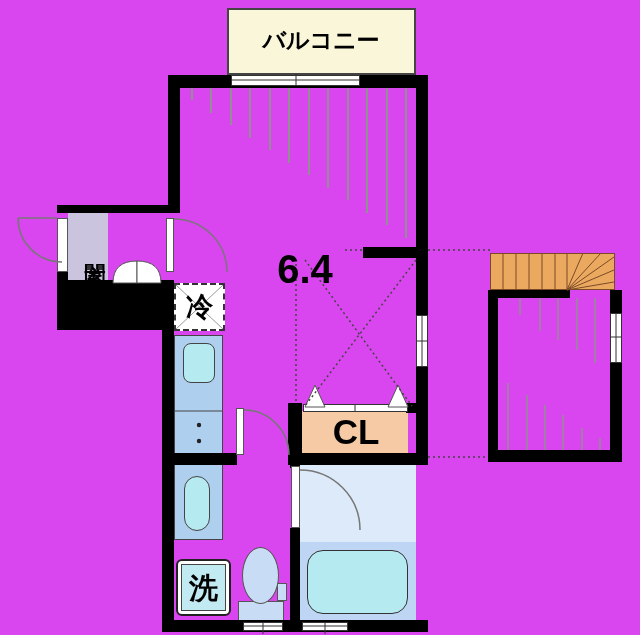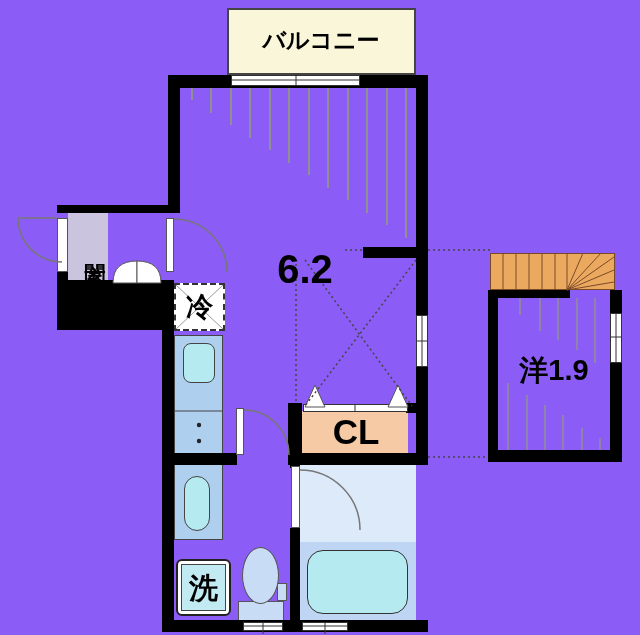--- a/index.html
+++ b/index.html
@@ -1,16 +1,16 @@
 <!DOCTYPE html>
 <html><head>
 <meta charset="utf-8">
 <style>
   html,body{margin:0;padding:0;background:#fff;}
-  #plan{position:relative;width:640px;height:635px;background:#8b5cf6;overflow:hidden;
+  #plan{position:relative;width:640px;height:635px;background:#d946ef;overflow:hidden;
         font-family:"Liberation Sans","DejaVu Sans",sans-serif;}
   .abs{position:absolute;box-sizing:border-box;}
   .wall{background:var(--wall);}
   .lbl{font-weight:bold;color:#000;text-align:center;line-height:1.05;}
   .win{background:#fff;border:1px solid #333;}
   svg.overlay{position:absolute;left:0;top:0;pointer-events:none;}
 </style>
 </head>
 <body>
 
@@ -162,20 +162,19 @@
     </g>
 
     <g>
       <line x1="174" y1="411" x2="223" y2="411" stroke="#444" stroke-width="1"></line>
       <circle cx="199" cy="425" r="2.2" fill="#222"></circle>
       <circle cx="199" cy="441" r="2.2" fill="#222"></circle>
     </g>
   </svg>
 
   <div class="abs lbl" style="left:246px;top:28px;width:150px;font-size:23px;">バルコニー</div>
-  <div class="abs lbl" style="left:240px;top:248px;width:130px;font-size:40px;">6.2</div>
+  <div class="abs lbl" style="left:240px;top:248px;width:130px;font-size:40px;">6.4</div>
   <div class="abs lbl" style="left:72px;top:219px;width:34px;height:58px;font-size:21px;writing-mode:vertical-rl;text-orientation:upright;">玄関</div>
   <div class="abs lbl" style="left:110px;top:288px;width:53px;font-size:24px;">SB</div>
   <div class="abs lbl" style="left:174px;top:293px;width:51px;font-size:27px;">冷</div>
   <div class="abs lbl" style="left:302px;top:414px;width:108px;font-size:35px;">CL</div>
-  <div class="abs lbl" style="left:496px;top:355px;width:116px;font-size:29px;">洋1.9</div>
   <div class="abs lbl" style="left:176px;top:573px;width:55px;font-size:29px;">洗</div>
 </div>
 
 </body></html>

